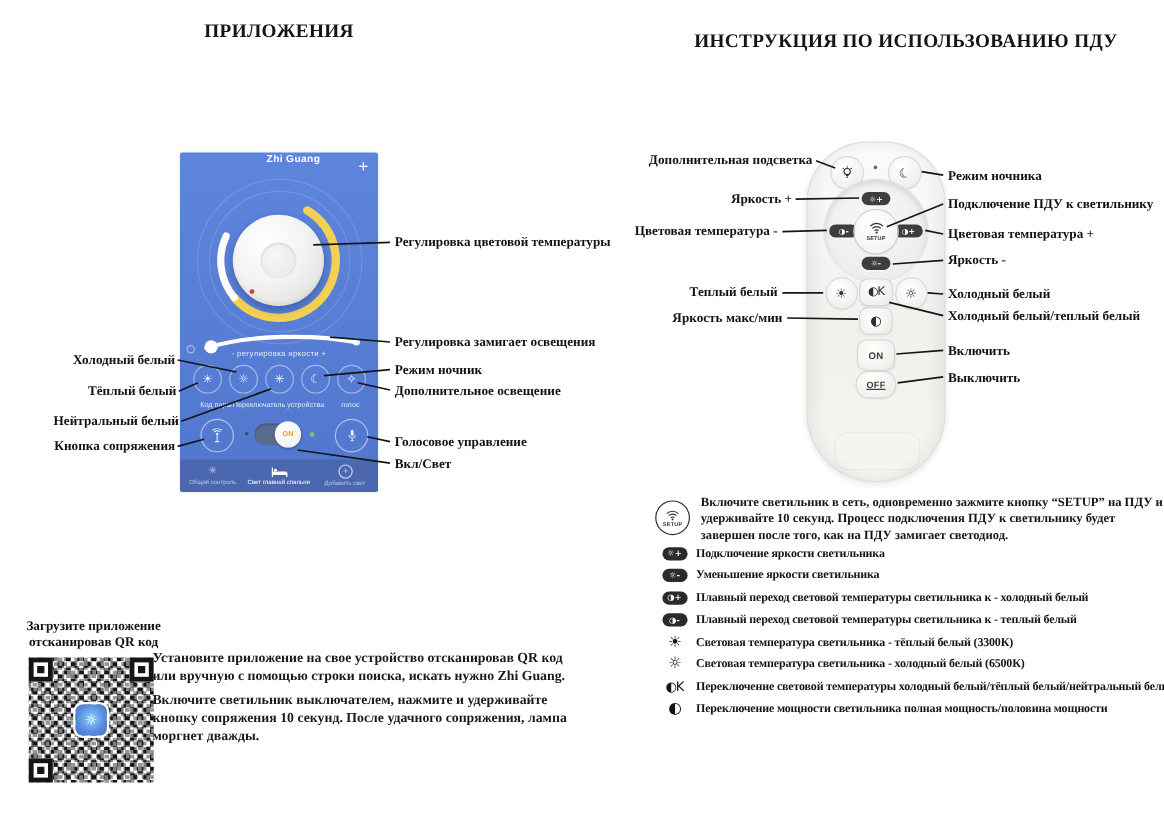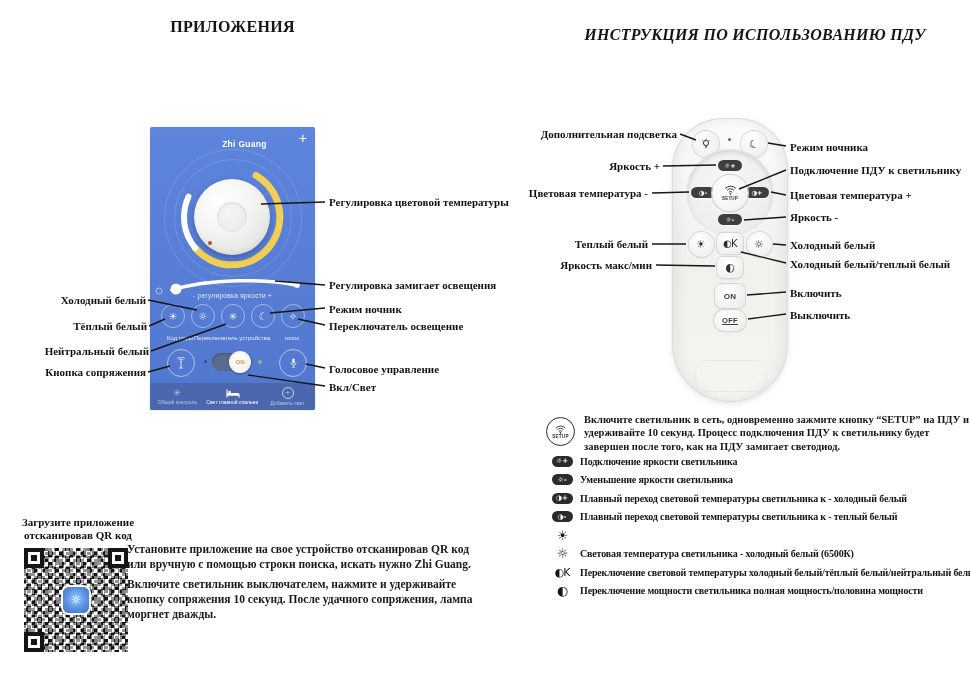--- a/index.html
+++ b/index.html
@@ -7,21 +7,21 @@
         font-family:"Liberation Serif",serif;color:#111;}
   .abs{position:absolute;}
   .title{font:700 16px "Liberation Serif",serif;letter-spacing:.3px;text-align:center;color:#151515;line-height:21px;}
   .lbl{font:700 11px "Liberation Serif",serif;color:#121212;white-space:nowrap;line-height:13px;}
   .lbl.r{text-align:right;}
   .para{font:700 11.5px "Liberation Serif",serif;line-height:1.3;color:#1a1a1a;}
   svg{display:block;}
   
   #app{left:150px;top:127px;width:165px;height:283px;border-radius:2px;
        background:linear-gradient(180deg,#5e85dc,#5176ce);box-shadow:0 0 0 1px rgba(0,0,0,.05);}
-  .app-header{left:0;top:0;width:189px;height:22px;display:flex;align-items:flex-end;justify-content:center;
+  .app-header{left:0;top:0;width:189px;height:22px;display:flex;align-items:flex-start;justify-content:center;
        font:700 8.5px "Liberation Sans",sans-serif;color:#fff;letter-spacing:.3px;}
   .app-plus{right:8px;top:3px;font:400 14px "Liberation Sans",sans-serif;color:#fff;}
   .ring{border-radius:50%;border:1px solid rgba(255,255,255,.14);}
   .knob{border-radius:50%;background:radial-gradient(circle at 36% 30%,#ffffff 0%,#f3f3f1 45%,#e4e4e1 78%,#d9d9d5 100%);
         box-shadow:0 3px 7px rgba(20,40,90,.35), inset 0 -2px 4px rgba(0,0,0,.06);}
   .knob-inner{border-radius:50%;background:radial-gradient(circle at 40% 35%,#f6f6f4,#e7e7e4);
         box-shadow:inset 0 1px 3px rgba(0,0,0,.12);}
   .reddot{width:4px;height:4px;border-radius:50%;background:#c2483c;}
   .bright-lbl{font:400 6.5px "Liberation Sans",sans-serif;color:rgba(255,255,255,.85);text-align:center;letter-spacing:.3px;}
   .cicon{width:22px;height:22px;border-radius:50%;border:1px solid rgba(255,255,255,.45);
@@ -183,21 +183,21 @@
     </div>
   </div>
 
   <div class="abs lbl r" style="right:824px;top:294px;">Холодный белый</div>
   <div class="abs lbl r" style="right:823px;top:320px;">Тёплый белый</div>
   <div class="abs lbl r" style="right:821px;top:345px;">Нейтральный белый</div>
   <div class="abs lbl r" style="right:824px;top:366px;">Кнопка сопряжения</div>
   <div class="abs lbl" style="left:329px;top:196px;">Регулировка цветовой температуры</div>
   <div class="abs lbl" style="left:329px;top:279px;">Регулировка замигает освещения</div>
   <div class="abs lbl" style="left:329px;top:303px;">Режим ночник</div>
-  <div class="abs lbl" style="left:329px;top:320px;">Переключатель освещение</div>
+  <div class="abs lbl" style="left:329px;top:320px;">Дополнительное освещение</div>
   <div class="abs lbl" style="left:329px;top:363px;">Голосовое управление</div>
   <div class="abs lbl" style="left:329px;top:381px;">Вкл/Свет</div>
 
   <div class="abs qr-cap" style="left:14px;top:516px;width:128px;">Загрузите приложение отсканировав QR код</div>
   <div class="abs" style="left:24px;top:548px;">
     <div id="qr">
       <span class="finder" style="left:0;top:0;">
           <i></i>
         </span>
       <span class="finder" style="right:0;top:0;">
@@ -206,21 +206,21 @@
       <span class="finder" style="left:0;bottom:0;">
           <i></i>
         </span>
       <span class="qr-logo">☼</span>
     </div>
   </div>
 
   <div class="abs para" style="left:127px;top:542px;width:356px;">Установите приложение на свое устройство отсканировав QR код или вручную с помощью строки поиска, искать нужно Zhi Guang.</div>
   <div class="abs para" style="left:127px;top:577px;width:356px;">Включите светильник выключателем, нажмите и удерживайте кнопку сопряжения 10 секунд. После удачного сопряжения, лампа моргнет дважды.</div>
 
-  <div class="abs title" style="left:545px;top:24px;width:420px;font-style:italic;">ИНСТРУКЦИЯ ПО ИСПОЛЬЗОВАНИЮ ПДУ</div>
+  <div class="abs title" style="left:545px;top:24px;width:420px;">ИНСТРУКЦИЯ ПО ИСПОЛЬЗОВАНИЮ ПДУ</div>
 
   <div id="remote" class="abs">
     <div class="abs rbtn" style="left:21px;top:13px;width:26px;height:26px;">
       <svg width="12" height="12" viewBox="0 0 12 12">
         <circle cx="6" cy="5" r="2.6" fill="none" stroke="#333" stroke-width="1"></circle>
         <path d="M4.9 8.2 h2.2 M5.3 9.6 h1.4 M6 .6 v1.2 M2.3 2 l.8.8 M9.7 2 l-.8.8" stroke="#333" stroke-width=".9" fill="none"></path>
       </svg>
     </div>
     <div class="abs dot" style="left:56px;top:20px;width:3px;height:3px;background:#666;"></div>
     <div class="abs rbtn" style="left:69px;top:13px;width:26px;height:26px;">
@@ -316,20 +316,21 @@
   <div class="abs legend-row" style="left:544px;top:507.5px;">
     <span class="legend-icon">
         <span class="legend-pill">◑-</span>
       </span>
     <span class="legend-text">Плавный переход световой температуры светильника к - теплый белый</span>
   </div>
   <div class="abs legend-row" style="left:544px;top:526px;">
     <span class="legend-icon">
         <span class="legend-glyph">☀</span>
       </span>
+    <span class="legend-text">Световая температура светильника - тёплый белый (3300К)</span>
   </div>
   <div class="abs legend-row" style="left:544px;top:544.5px;">
     <span class="legend-icon">
         <span class="legend-glyph">☼</span>
       </span>
     <span class="legend-text">Световая температура светильника - холодный белый (6500К)</span>
   </div>
   <div class="abs legend-row" style="left:544px;top:563px;">
     <span class="legend-icon">
         <span class="legend-glyph" style="font-size:11px;">◐K</span>

